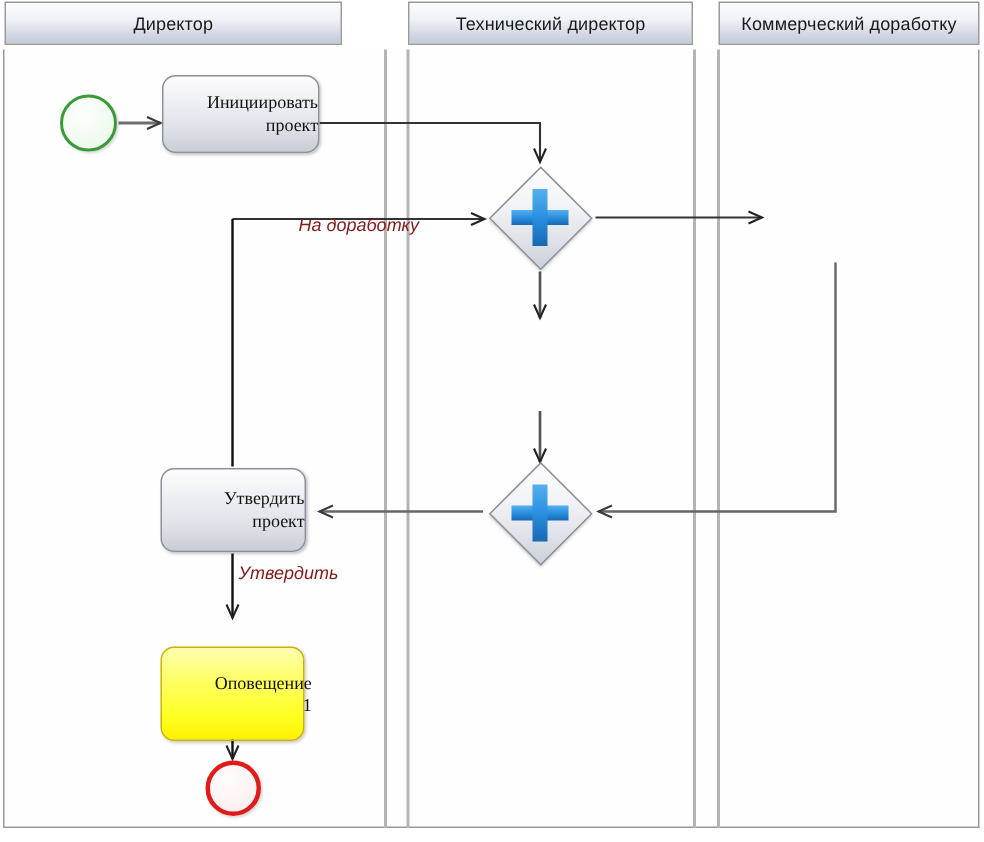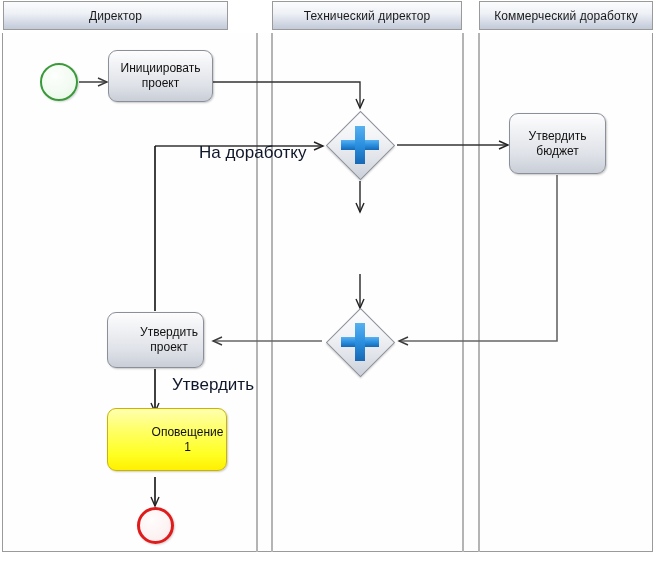--- a/index.html
+++ b/index.html
@@ -53,25 +53,26 @@
   
   .task {
     position: absolute;
     box-sizing: border-box;
     border: 1px solid #8a8f99;
     border-radius: 9px;
     background: linear-gradient(to bottom, #fdfdfe 0%, #f0f1f4 30%, #dfe2e8 68%, #c9ced7 100%);
     display: flex;
     align-items: center;
     justify-content: center;
-    text-align: center;
+    text-align: right;
     font-size: 12px;
     color: #111111;
     line-height: 15px;
     box-shadow: 1px 1px 2px rgba(0,0,0,0.22);
+    font-family: Liberation Serif, serif;
   }
   .task.notify {
     border: 1px solid #c9b400;
     background: linear-gradient(to bottom, #ffffb0 0%, #ffff66 35%, #ffff22 75%, #fff000 100%);
     box-shadow: 1px 1px 2px rgba(0,0,0,0.20);
   }
   .event {
     position: absolute;
     box-sizing: border-box;
     border-radius: 50%;
@@ -119,24 +120,25 @@
   }
   
   #edges {
     position: absolute;
     left: 0; top: 0;
     width: 656px; height: 561px;
     pointer-events: none;
   }
   .edge-label {
     position: absolute;
-    font-size: 17px;
-    color: #0f172a;
+    font-size: 12px;
+    color: #7f1d1d;
     white-space: nowrap;
     background: transparent;
+    font-style: italic;
   }
 </style>
 </head>
 <body>
 
 <div id="canvas">
 
   <div class="pool-frame"></div>
 
   <div class="lane-divider" style="left:256px;"></div>
@@ -181,48 +183,45 @@
     <path d="M557,175 L557,341 L399,341" fill="none" stroke="#666666" stroke-width="1.6" marker-end="url(#ah-gray)"></path>
 
     <line x1="322" y1="341" x2="213" y2="341" stroke="#666666" stroke-width="1.6" marker-end="url(#ah-gray)"></line>
 
     <line x1="155" y1="369" x2="155" y2="412" stroke="#111111" stroke-width="1.6" marker-end="url(#ah-dark)"></line>
 
     <line x1="155" y1="477" x2="155" y2="506" stroke="#111111" stroke-width="1.6" marker-end="url(#ah-dark)"></line>
   </svg>
 
   <div class="edge-label" style="left:199px; top:143px;">На доработку</div>
-  <div class="edge-label" style="left:172px; top:375px;text-align:center;">Утвердить</div>
+  <div class="edge-label" style="left:159px; top:375px;text-align:center;">Утвердить</div>
 
   <div class="event start" style="left:40px; top:63px; width:38px; height:38px;"></div>
 
   <div class="task" style="left:108px; top:50px; width:105px; height:52px;">
     <span>Инициировать проект</span>
   </div>
 
   <div class="gateway" style="left:325px; top:110px; width:70px; height:70px;">
     <div class="gw-diamond"></div>
     <div class="gw-plus-h"></div>
     <div class="gw-plus-v"></div>
   </div>
 
-  <div class="task" style="left:509px; top:113px; width:97px; height:61px;">
-    <span>Утвердить бюджет</span>
-  </div>
 
 
   <div class="gateway" style="left:325px; top:307px; width:70px; height:70px;">
     <div class="gw-diamond"></div>
     <div class="gw-plus-h"></div>
     <div class="gw-plus-v"></div>
   </div>
 
   <div class="task" style="left:107px; top:312px; width:97px; height:56px;padding-left:27px;">
     <span>Утвердить проект</span>
   </div>
 
-  <div class="task notify" style="left:107px; top:408px; width:120px; height:63px;padding-left:41px;">
+  <div class="task notify" style="left:107px; top:431px; width:96px; height:63px;padding-left:41px;">
     <span>Оповещение 1</span>
   </div>
 
   <div class="event end" style="left:137px; top:507px; width:37px; height:37px;"></div>
 
 </div>
 
 </body></html>

